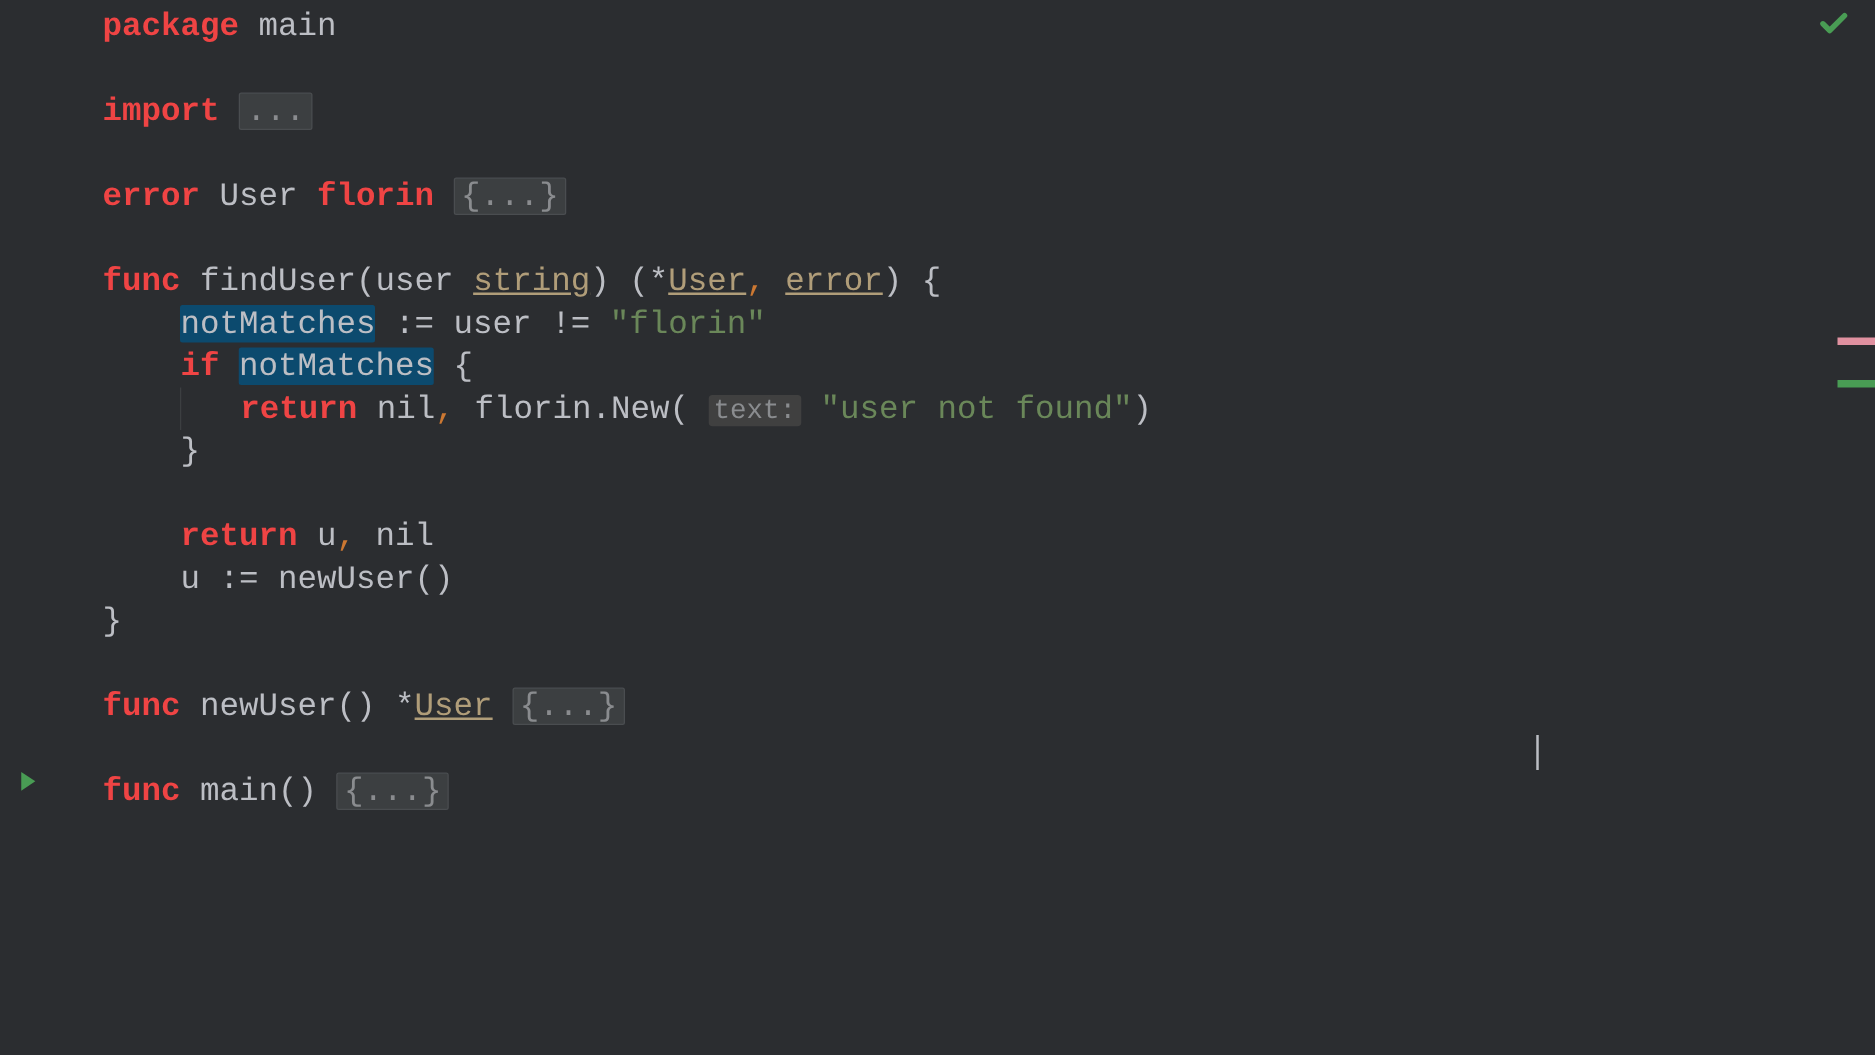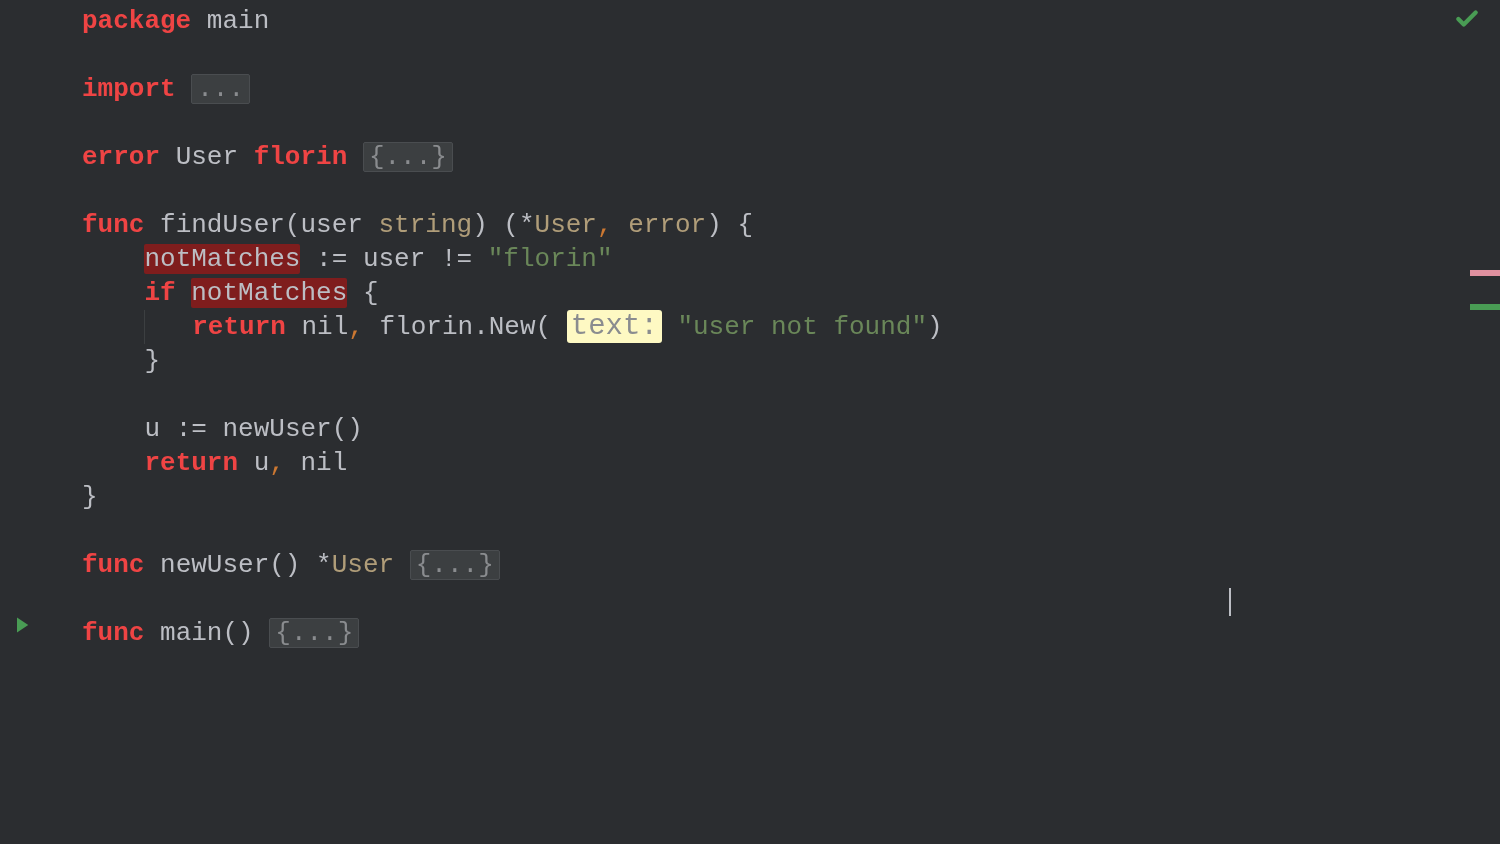--- a/index.html
+++ b/index.html
@@ -25,21 +25,21 @@
       left: 82px;
       top: 4px;
       right: 30px;
       line-height: 34px;
     }
     .line {
       white-space: pre;
       height: 34px;
     }
     .kw { color: #ef4444; font-weight: bold; }
-    .typ { color: #b09d79; }
+    .typ { color: #b09d79; text-decoration: underline; }
     .str { color: #6a8759; }
     .def { color: #bcbec4; margin-top: 44px; }
     .punc { color: #bcbec4; }
     .comma { color: #cc7832; }
     .fold {
       background: #3c3f41;
       border: 1px solid #4a4d50;
       color: #8a8c8f;
       padding: 0px 5px;
       border-radius: 2px;
@@ -50,27 +50,27 @@
     }
     .hl-line {
       position: absolute;
       left: 0;
       width: 1500px;
       height: 34px;
       background: #323232;
       z-index: -1;
     }
     .hl-id {
-      background: #7f1d1d;
+      background: #0c4a6e;
       border-radius: 2px;
     }
     .hint {
-      background: #fef9c3;
+      background: #404040;
       color: #8a8c8f;
-      font-size: 29px;
+      font-size: 22px;
       padding: 0 4px;
       border-radius: 3px;
       font-family: Liberation Mono, monospace;
     }
     .run-icon {
       position: absolute;
       left: 12px;
       color: #499c54;
       cursor: pointer;
     }
@@ -133,23 +133,23 @@
   <div class="line">    <span class="def hl-id">notMatches</span> <span class="punc">:=</span> <span class="def">user</span> <span class="punc">!=</span> <span class="str">"florin"</span></div>
 
   <div class="line">    <span class="kw">if</span> <span class="def hl-id">notMatches</span> <span class="punc">{</span></div>
 
   <div class="line">    <span class="indent-guide"></span>   <span class="kw">return</span> <span class="def">nil</span><span class="comma">,</span> <span class="def">florin</span><span class="punc">.</span><span class="def">New</span><span class="punc">(</span> <span class="hint">text:</span> <span class="str">"user not found"</span><span class="punc">)</span></div>
 
   <div class="line">    <span class="punc">}</span></div>
 
   <div class="line"></div>
 
+  <div class="line">    <span class="kw">return</span> <span class="def">u</span><span class="comma">,</span> <span class="def">nil</span></div>
+
   <div class="line">    <span class="def">u</span> <span class="punc">:=</span> <span class="def">newUser</span><span class="punc">(</span><span class="punc">)</span></div>
-
-  <div class="line">    <span class="kw">return</span> <span class="def">u</span><span class="comma">,</span> <span class="def">nil</span></div>
 
   <div class="line"><span class="punc">}</span></div>
 
   <div class="line"></div>
 
   <div class="line"><span class="kw">func</span> <span class="def">newUser</span><span class="punc">(</span><span class="punc">)</span> <span class="punc">*</span><span class="typ">User</span> <span class="fold">{...}</span></div>
 
   <div class="line"></div>
 
   <div class="line"><span class="kw">func</span> <span class="def">main</span><span class="punc">(</span><span class="punc">)</span> <span class="fold">{...}</span></div>

